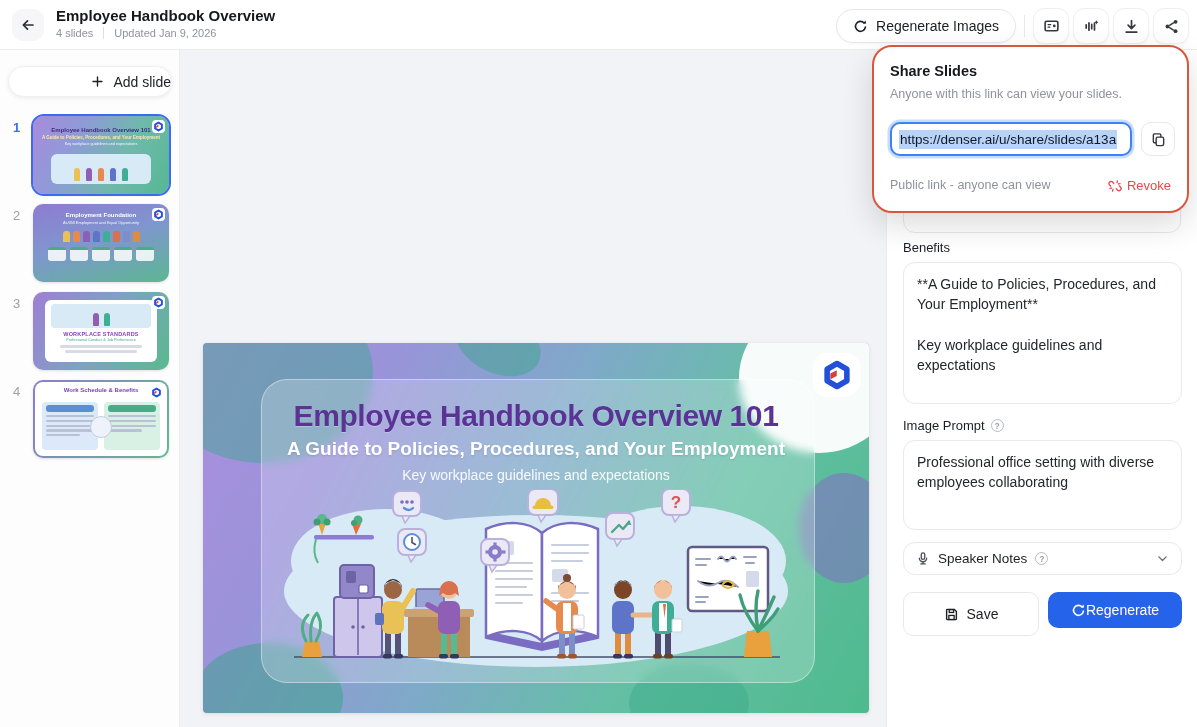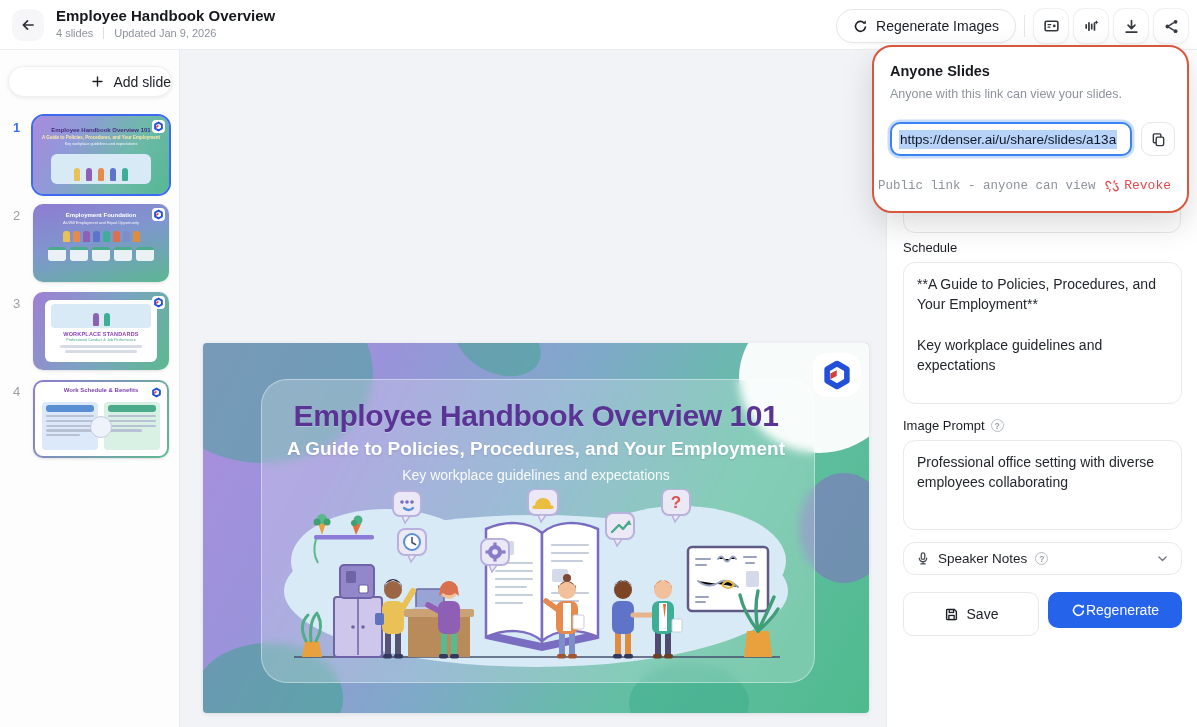--- a/index.html
+++ b/index.html
@@ -85,21 +85,21 @@
   .regen-btn { flex:1; height:36px; border-radius:10px; border:none; background:#2563eb; display:flex; align-items:center; justify-content:center; gap:0; font-size:14px; font-weight:500; color:#fff; cursor:pointer; font-family:inherit;}
 
   
   .popover { position:absolute; left:872px; top:45px; width:317px; height:168px; background:#fff; border:2.5px solid #d9573c; border-radius:20px; box-shadow:0 12px 32px rgba(0,0,0,.14); z-index:10; }
   .pop-title { position:absolute; left:16px; top:16px; font-size:14.5px; font-weight:700; color:#16181d; }
   .pop-desc { position:absolute; left:16px; top:40px; font-size:12.5px; color:#8d939d; }
   .link-row { position:absolute; left:16px; top:75px; display:flex; gap:9px; align-items:center; }
   .fake-input { width:242px; height:34px; border:2px solid #3b82f6; box-shadow:0 0 0 2.5px rgba(59,130,246,.28); border-radius:10px; display:flex; align-items:center; padding:0 7px; overflow:hidden; white-space:nowrap; background:#fff; cursor:text;}
   .fake-input span { background:#b8d3f8; color:#101726; font-size:13.5px; padding:2px 1px; }
   .copy-btn { width:34px; height:34px; border-radius:10px; border:1px solid #e6e8eb; background:#fff; display:flex; align-items:center; justify-content:center; cursor:pointer; color:#34383f;}
-  .pop-foot { position:absolute; left:4px; right:16px; top:131px; display:flex; align-items:center; justify-content:space-between;font-family:Liberation Mono, monospace; }
+  .pop-foot { position:absolute; left:16px; right:16px; top:131px; display:flex; align-items:flex-start; justify-content:space-between; }
   .pub-label { font-size:12.5px; color:#8d939d; }
   .revoke-btn { display:flex; align-items:center; gap:5px; color:#e5484d; font-size:13px; font-weight:500; background:none; border:none; cursor:pointer; font-family:inherit;}
 </style>
 </head>
 <body>
 
 <svg width="0" height="0" style="position:absolute">
   <defs>
     <g id="dlogo">
       <path d="M12 3.4 L19.4 7.7 L19.4 16.3 L12 20.6 L4.6 16.3 L4.6 7.7 Z" fill="none" stroke="#2350d8" stroke-width="4.2" stroke-linejoin="round"></path>
@@ -452,21 +452,21 @@
         <text x="420" y="19" text-anchor="middle" font-size="17" font-weight="bold" fill="#d9534f" font-family="Liberation Sans, sans-serif">?</text>
       </g>
     </svg>
   </div>
 </div>
 
 <div class="rpanel">
   <div class="hidden-field"></div>
 
   <div class="sec-label" style="top:190px">
-    <span>Schedule</span>
+    <span>Benefits</span>
   </div>
   <textarea class="ta" style="top: 212px; height: 142px;">**A Guide to Policies, Procedures, and Your Employment**
 
 Key workplace guidelines and expectations</textarea>
 
   <div class="sec-label" style="top:368px">
     <span>Image Prompt</span>
     <span class="help-ic">?</span>
   </div>
   <textarea class="ta" style="top: 390px; height: 90px;">Professional office setting with diverse employees collaborating</textarea>
@@ -496,21 +496,21 @@
     <button class="regen-btn">
       <svg width="15" height="15" viewBox="0 0 16 16">
           <use href="#refresh"></use>
         </svg>
       <span>Regenerate</span>
     </button>
   </div>
 </div>
 
 <div class="popover">
-  <div class="pop-title">Anyone Slides</div>
+  <div class="pop-title">Share Slides</div>
   <div class="pop-desc">Anyone with this link can view your slides.</div>
   <div class="link-row">
     <div class="fake-input">
       <span>https://denser.ai/u/share/slides/a13a</span>
     </div>
     <button class="copy-btn">
       <svg width="15" height="15" viewBox="0 0 16 16">
           <rect x="5.5" y="5.5" width="8" height="9" rx="1.6" fill="none" stroke="currentColor" stroke-width="1.5"></rect>
           <path d="M10.5 5.5 V3.2 A1.2 1.2 0 0 0 9.3 2 H3.7 A1.2 1.2 0 0 0 2.5 3.2 V10.3 A1.2 1.2 0 0 0 3.7 11.5 H5.5" fill="none" stroke="currentColor" stroke-width="1.5"></path>
         </svg>

